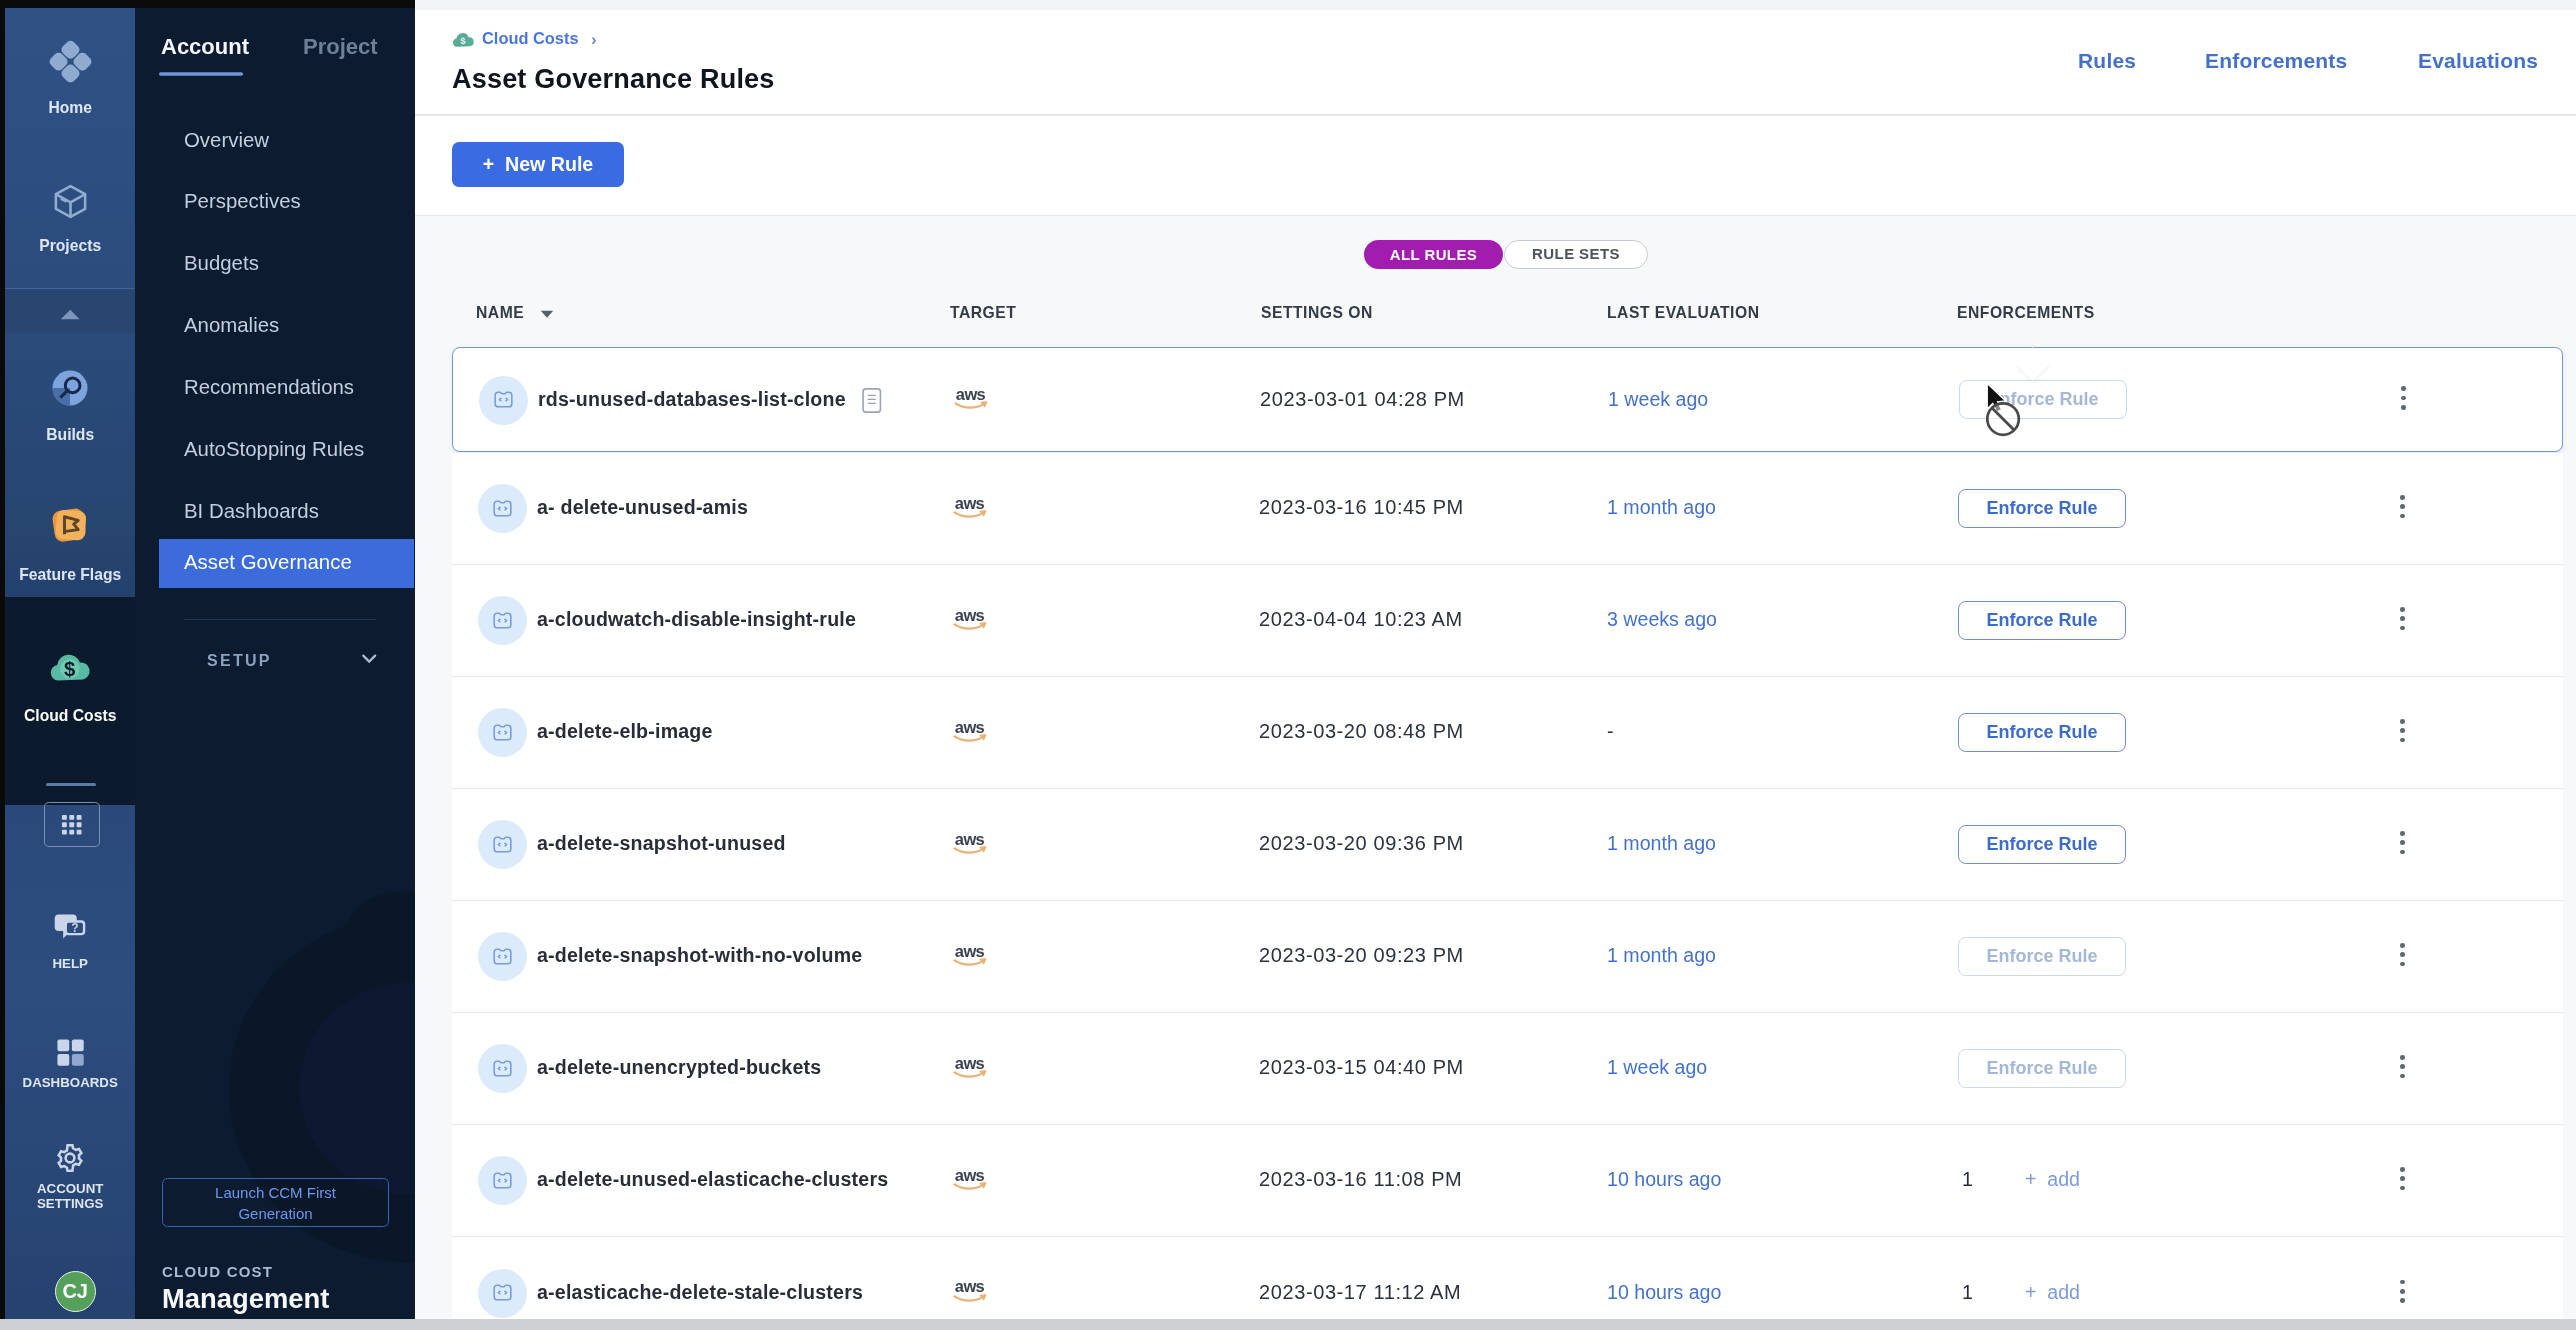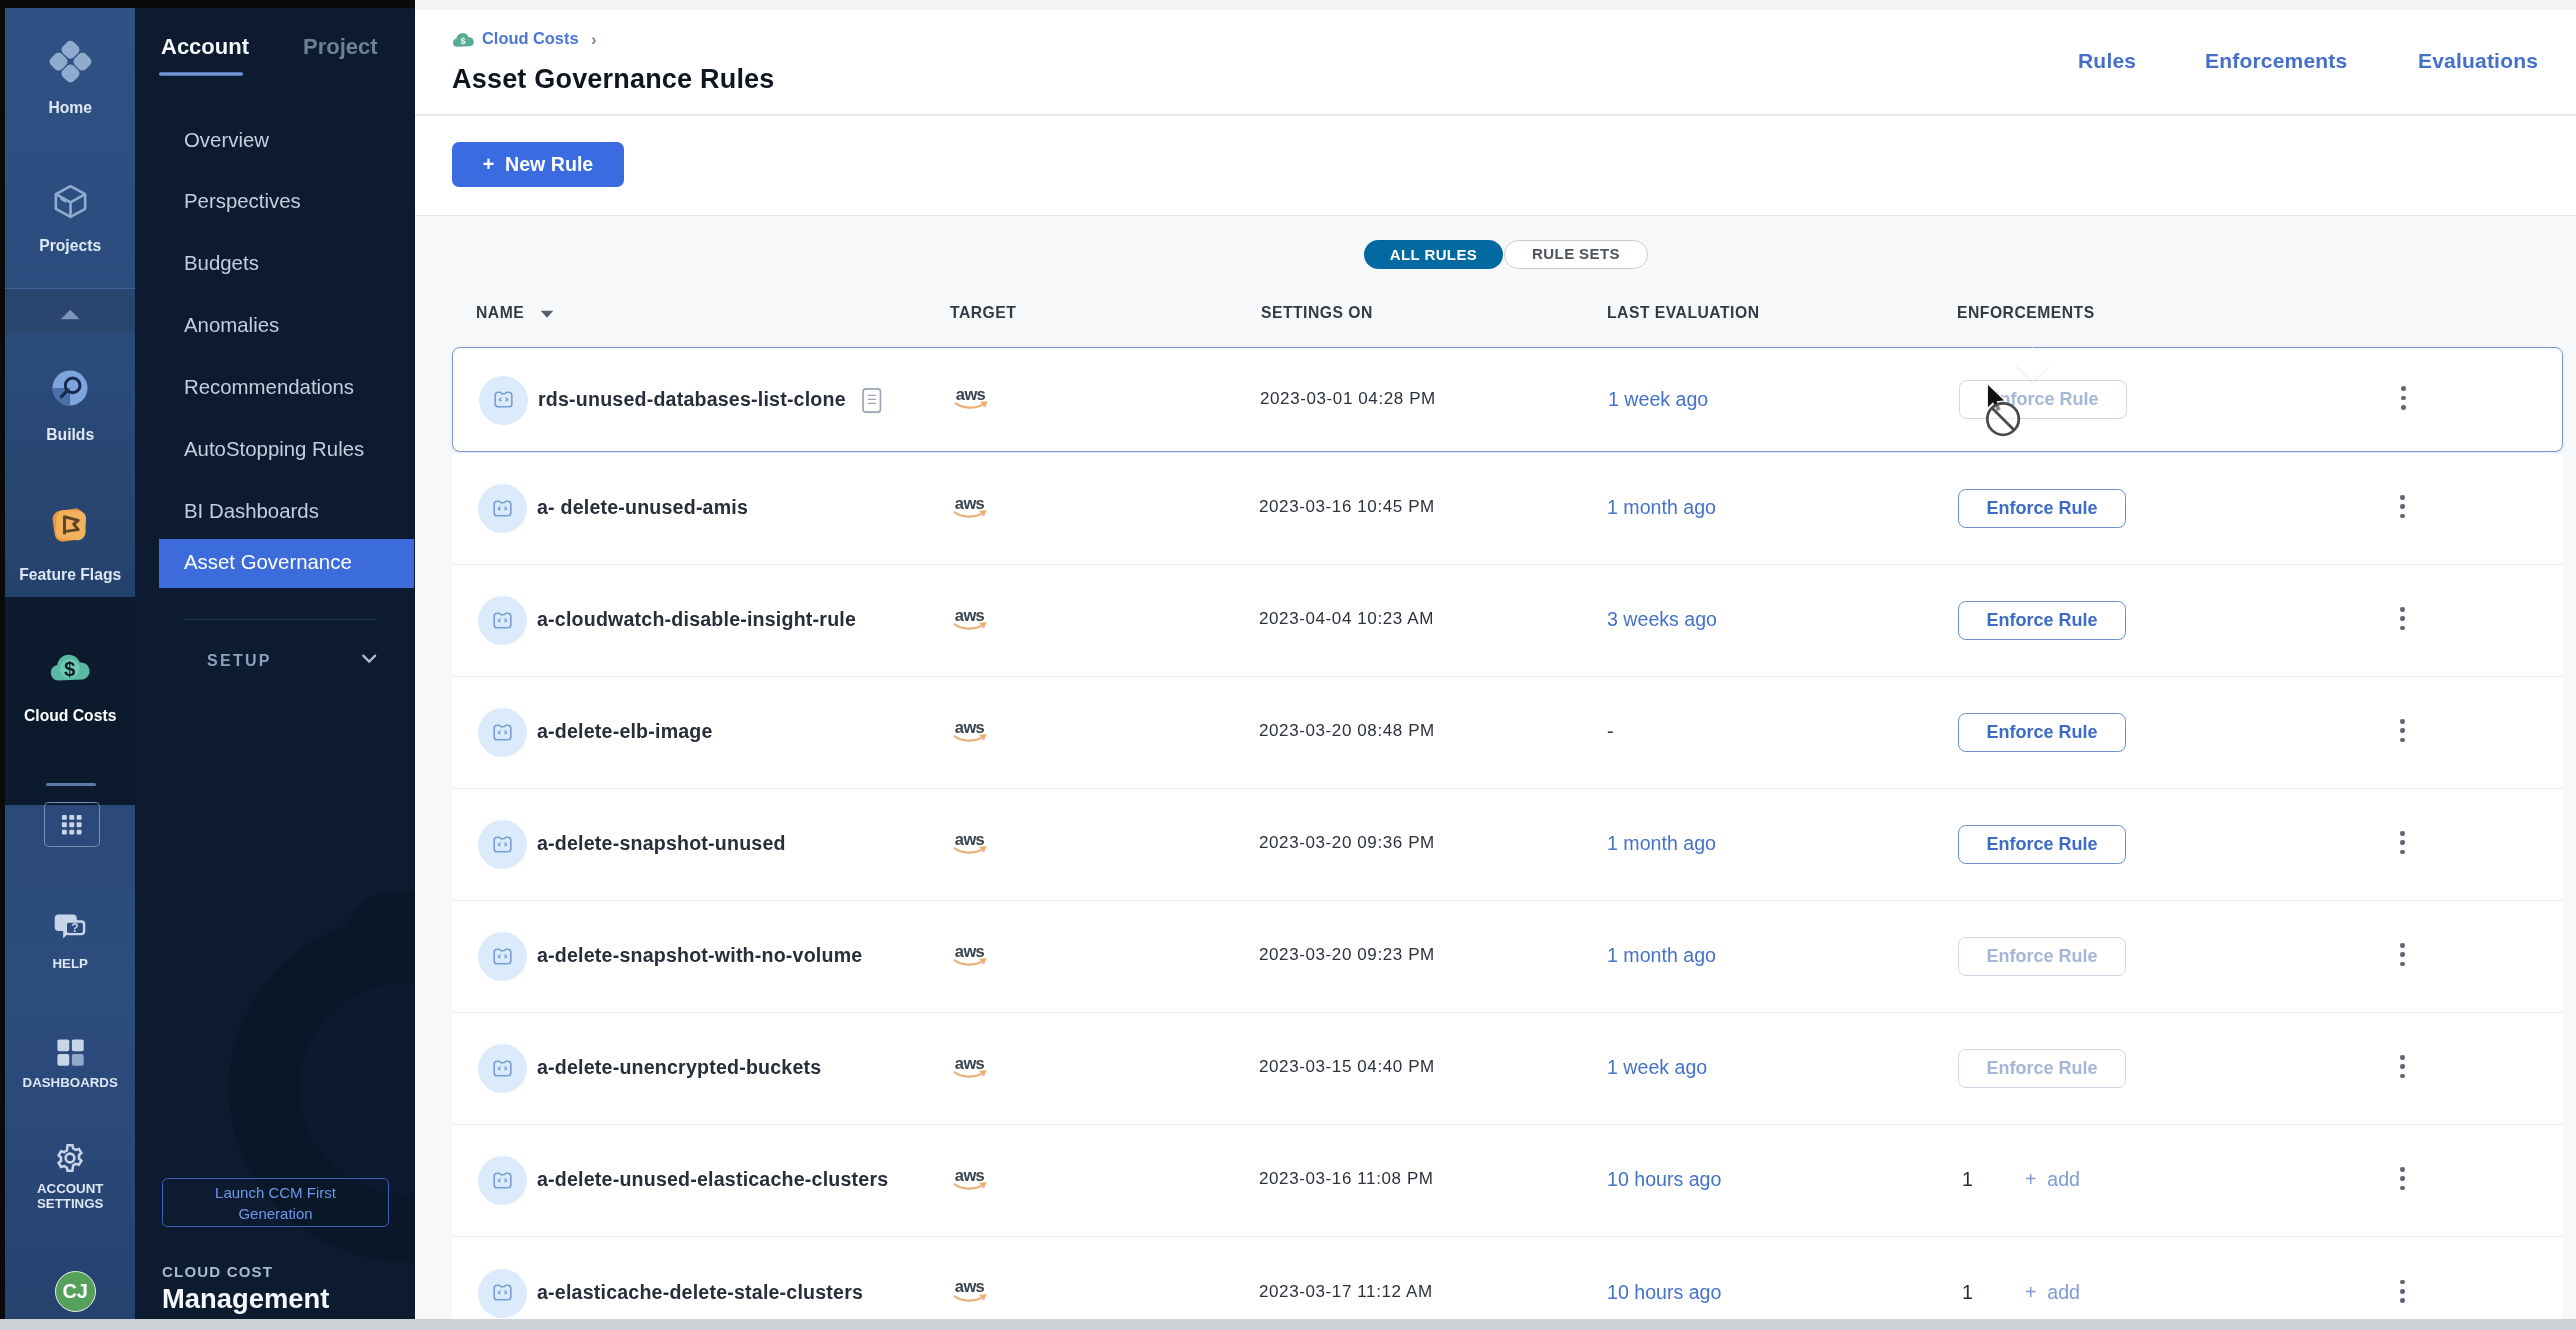--- a/index.html
+++ b/index.html
@@ -56,37 +56,37 @@
 #div1 { position:absolute; left:0; top:114px; width:2161px; height:1.6px; background:#e4e7eb; }
 #newrule { position:absolute; left:37px; top:142px; width:172px; height:45px; background:#3b6be0; border-radius:7px;
   color:#fff; font-size:19.6px; font-weight:bold; text-align:center; line-height:44px; }
 #searchbox { position:absolute; left:1724px; top:142px; width:421px; height:46px; border:1.6px solid #9ec1ed; border-radius:7px;
   background:#f0f7fd; }
 #searchbox span { position:absolute; left:50px; top:11px; font-size:20.4px; color:#8f9aa9; }
 #div2 { position:absolute; left:0; top:215px; width:2161px; height:1.6px; background:#e4e7eb; }
 #tablearea { position:absolute; left:0; top:216px; width:2161px; height:1103px; background:#f7f8fa; }
 
 
-#pill-dark { position:absolute; left:949px; top:23.5px; width:139px; height:29px; background:#0369a1; border-radius:15px;
+#pill-dark { position:absolute; left:949px; top:23.5px; width:139px; height:29px; background:#a21caf; border-radius:15px;
   color:#fff; font-size:15px; font-weight:bold; text-align:center; line-height:29px; letter-spacing:0.4px; z-index:2; }
 #pill-light { position:absolute; left:1089px; top:23.5px; width:144px; height:29px; background:#fff; border:1.6px solid #c6cbd2; border-radius:15px;
   color:#4e545c; font-size:15px; font-weight:bold; text-align:center; line-height:26px; letter-spacing:0.4px; }
 
 
 .th { position:absolute; top:88px; font-size:15.7px; font-weight:bold; color:#333b47; letter-spacing:0.5px; }
 
 
 #rows { position:absolute; left:0; top:131px; width:2161px; }
 .row { position:relative; width:2111px; margin-left:37px; height:112px; background:#fff; border-bottom:0.8px solid #e8ebef; }
 .row.first { height:105px; border:1.6px solid #7597d2; border-radius:7.8px; margin-bottom:0.8px; box-shadow:0 1.6px 4.7px rgba(40,80,160,0.10); }
 .ricon { position:absolute; left:26px; top:50%; margin-top:-24px; width:49px; height:49px; border-radius:50%; background:#dcebfc; }
 .ricon svg { position:absolute; left:11.7px; top:11.7px; }
 .rname { position:absolute; left:85px; top:50%; transform:translateY(-53%); font-size:19.6px; font-weight:bold; color:#272e39; letter-spacing:0.2px; }
 .raws { position:absolute; left:493px; top:50%; margin-top:-16.4px; }
-.rdate { position:absolute; left:807px; top:50%; transform:translateY(-53%); font-size:17px; letter-spacing:0.6px; color:#2b323d; }
+.rdate { position:absolute; left:807px; top:50%; transform:translateY(-53%); font-size:20px; letter-spacing:0.6px; color:#2b323d; }
 .rago { position:absolute; left:1155px; top:50%; transform:translateY(-53%); font-size:19.6px; color:#4372cc; }
 .rbtn { position:absolute; left:1506px; top:50%; margin-top:-19.6px; width:168px; height:39px; border-radius:7.8px; background:#fff;
   border:1.6px solid #6c8fd0; color:#3c6bc8; font-size:18px; font-weight:bold; text-align:center; line-height:36px; }
 .rbtn.dis { border-color:#ccd7ea; color:#a4b7d6; }
 .rdots { position:absolute; left:1948px; top:50%; margin-top:-13.3px; width:4.7px; }
 .rdots i { display:block; width:4.7px; height:4.7px; border-radius:50%; background:#5d6673; margin-bottom:4.7px; }
 .rone { position:absolute; left:1510px; top:50%; transform:translateY(-53%); font-size:19.6px; color:#272e39; }
 .radd { position:absolute; left:1573px; top:50%; transform:translateY(-53%); font-size:19.6px; color:#7d9bd8; }
 .rclip { position:absolute; left:407px; top:50%; margin-top:-14px; }
 

